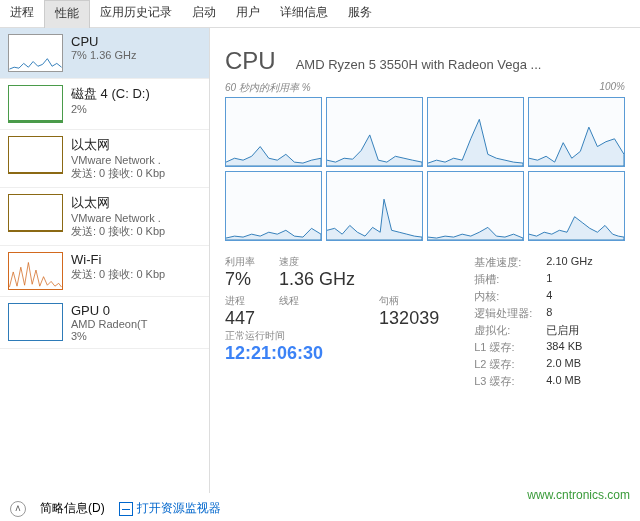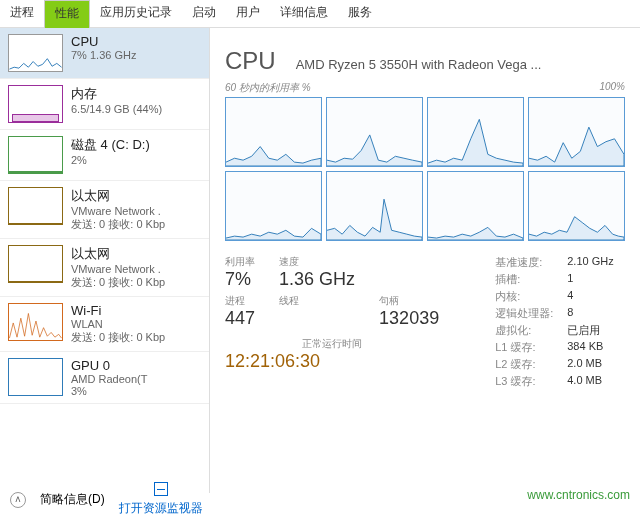--- a/index.html
+++ b/index.html
@@ -1,19 +1,19 @@
 <!DOCTYPE html>
 <html><head>
 <meta charset="utf-8">
 <style>
 * { margin: 0; padding: 0; box-sizing: border-box; font-family: "Microsoft YaHei", sans-serif; }
 body { background: #fff; width: 640px; height: 521px; overflow: hidden; position: relative; }
 .tabs { display: flex; border-bottom: 1px solid #ddd; height: 28px; }
 .tab { padding: 4px 10px; font-size: 12px; color: #333; cursor: pointer; }
-.tab.active { background: #84cc16; border-top: 1px solid #ccc; border-left: 1px solid #ccc; border-right: 1px solid #ccc; margin-bottom: -1px; }
+.tab.active { background: #e5e5e5; border-top: 1px solid #ccc; border-left: 1px solid #ccc; border-right: 1px solid #ccc; margin-bottom: -1px; }
 .main { display: flex; height: 465px; }
 .sidebar { width: 210px; border-right: 1px solid #ddd; overflow-y: auto; }
 .sb-item { display: flex; padding: 6px 8px; border-bottom: 1px solid #eee; gap: 8px; cursor: pointer; }
 .sb-item.selected { background: #d8e6f2; }
 .thumb { width: 55px; height: 38px; border: 1px solid #999; background: #fff; flex-shrink: 0; position: relative; overflow: hidden; }
 .thumb.memory { border-color: #9b2e9b; }
 .thumb.memory::after { content:""; position:absolute; left:3px; right:3px; top:28px; height:6px; background:#e8c8e8; border:1px solid #9b2e9b; }
 .thumb.disk { border-color: #4a9b4a; }
 .thumb.disk::after { content:""; position:absolute; left:0; right:0; bottom:0; height:2px; background:#4a9b4a; }
 .thumb.net { border-color: #8b6914; }
@@ -26,32 +26,32 @@
 .sb-title { font-size: 13px; color: #222; }
 .sb-sub { font-size: 11px; color: #666; white-space: nowrap; overflow: hidden; text-overflow: ellipsis; }
 .detail { flex: 1; padding: 10px 15px; overflow: hidden; }
 .hdr { display: flex; align-items: baseline; gap: 20px; margin-bottom: 6px; }
 .hdr-title { font-size: 24px; color: #555; }
 .hdr-sub { font-size: 13px; color: #555; margin-top: 19px; }
 .chart-lbl { display: flex; justify-content: space-between; font-size: 10px; color: #888; margin-bottom: 2px; font-style: italic; }
 .cores { display: grid; grid-template-columns: repeat(4, 1fr); gap: 4px; margin-bottom: 14px; }
 .core { height: 70px; border: 1px solid #5a9bd5; background: #fafcfe; position: relative; }
 .core svg { width:100%; height:100%; display:block; }
-.stats { display: flex; gap: 36px; }
+.stats { display: flex; gap: 15px; }
 .stats-left { display: grid; grid-template-columns: auto auto auto; gap: 4px 24px; }
 .stat-lbl { font-size: 10px; color: #888; }
 .stat-val { font-size: 18px; color: #333; }
 .stats-right { display: grid; grid-template-columns: auto auto; gap: 2px 14px; font-size: 11px; margin-left: 20px; }
 .sr-lbl { color: #888; }
 .sr-val { color: #333; }
-.uptime-lbl { font-size: 10px; color: #888; margin-top: 8px; text-align: center; }
-.uptime-val { font-size: 18px; color: #a16207; }
+.uptime-lbl { font-size: 10px; color: #888; margin-top: 0; }
+.uptime-val { font-size: 18px; color: #3b82f6; font-weight: bold; }
 .footer { position:absolute; bottom: 4px; left: 10px; display:flex; align-items:center; gap: 14px; font-size: 12px; }
 .chevron { width:16px; height:16px; border:1px solid #999; border-radius:50%; display:inline-flex; align-items:center; justify-content:center; font-size:10px; color:#555; }
-.link { color: #0066cc; cursor: pointer; display:flex; align-items:center; gap:4px;flex-direction:column; }
+.link { color: #0066cc; cursor: pointer; display:flex; align-items:center; gap:4px; }
 .watermark { position:absolute; bottom:19px; right:10px; font-size:12px; color:#3a9b3a; }
 </style>
 </head>
 <body>
 
 <div class="tabs">
   <div class="tab">进程</div>
   <div class="tab active">性能</div>
   <div class="tab">应用历史记录</div>
   <div class="tab">启动</div>
@@ -65,27 +65,20 @@
     <div class="sb-item selected">
       <div class="thumb cpu"><svg viewBox="0 0 55 38">
             <polyline fill="none" stroke="#2e7bb8" stroke-width="1" points="0,36 5,34 10,35 15,30 20,34 25,28 30,33 35,31 40,25 45,33 50,30 55,34"></polyline>
           </svg></div>
       <div class="sb-text">
         <div class="sb-title">CPU</div>
         <div class="sb-sub">7% 1.36 GHz</div>
       </div>
     </div>
     <div class="sb-item">
-      <div class="thumb memory"></div>
-      <div class="sb-text">
-        <div class="sb-title">内存</div>
-        <div class="sb-sub">6.5/14.9 GB (44%)</div>
-      </div>
-    </div>
-    <div class="sb-item">
       <div class="thumb disk"></div>
       <div class="sb-text">
         <div class="sb-title">磁盘 4 (C: D:)</div>
         <div class="sb-sub">2%</div>
       </div>
     </div>
     <div class="sb-item">
       <div class="thumb net"></div>
       <div class="sb-text">
         <div class="sb-title">以太网</div>
@@ -100,21 +93,20 @@
         <div class="sb-sub">VMware Network .</div>
         <div class="sb-sub">发送: 0 接收: 0 Kbp</div>
       </div>
     </div>
     <div class="sb-item">
       <div class="thumb wifi"><svg viewBox="0 0 55 38">
             <polyline fill="none" stroke="#d2691e" stroke-width="0.8" points="0,36 4,20 8,35 12,15 16,34 20,10 24,33 28,18 32,35 36,25 40,34 44,30 48,35 52,32 55,36"></polyline>
           </svg></div>
       <div class="sb-text">
         <div class="sb-title">Wi-Fi</div>
-        <div class="sb-sub">WLAN</div>
         <div class="sb-sub">发送: 0 接收: 0 Kbp</div>
       </div>
     </div>
     <div class="sb-item">
       <div class="thumb gpu"></div>
       <div class="sb-text">
         <div class="sb-title">GPU 0</div>
         <div class="sb-sub">AMD Radeon(T</div>
         <div class="sb-sub">3%</div>
       </div>

